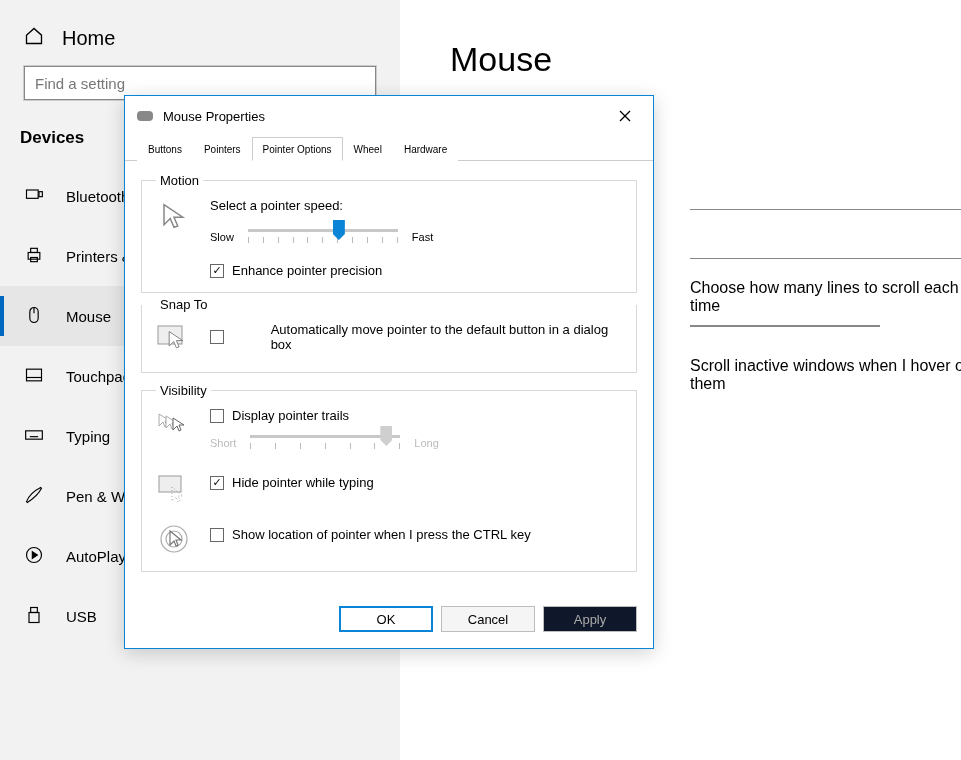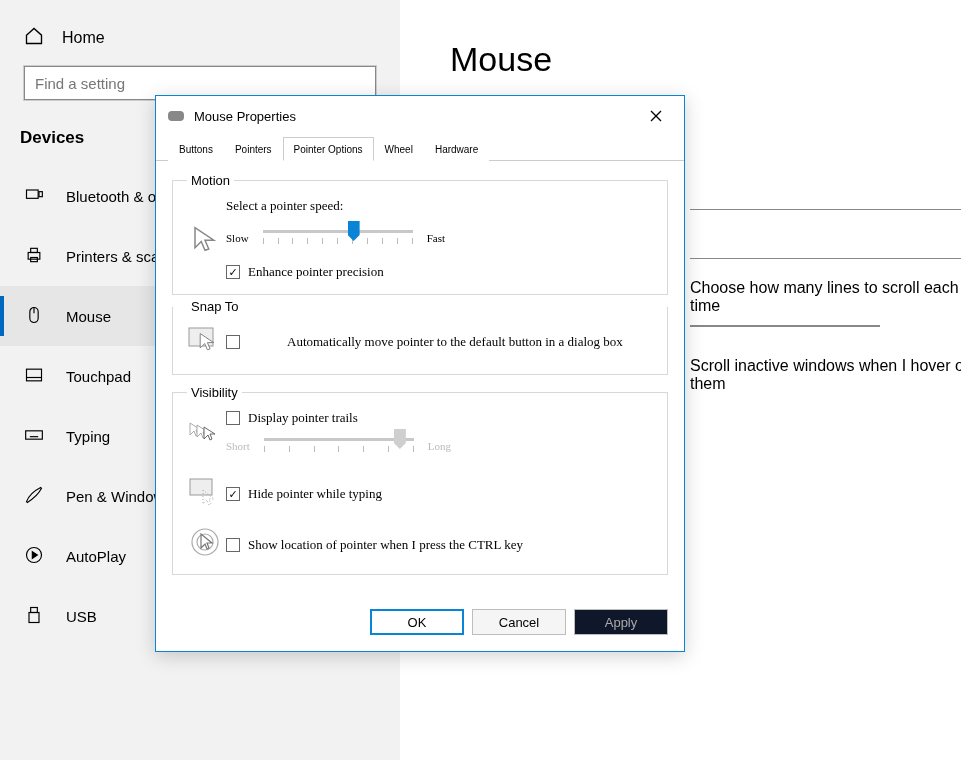--- a/index.html
+++ b/index.html
@@ -21,21 +21,21 @@
     background: #f2f2f2;
     padding: 20px 0 0 0;
   }
   .home-row {
     display: flex;
     align-items: center;
     gap: 18px;
     padding: 6px 24px 16px 24px;
   }
   .home-row .icon { width: 20px; }
-  .home-label { font-size: 16px; color: #000; }
+  .home-label { font-size: 20px; color: #000; }
   .search-box {
     margin: 0 24px 24px 24px;
     height: 34px;
     border: 1px solid #888;
     background: #fff;
     display: flex;
     align-items: center;
     padding: 0 10px;
     box-shadow: 0 0 0 1px #ccc;
   }
@@ -78,21 +78,21 @@
   }
   .bg-line {
     font-size: 16px;
     color: #000;
     margin: 10px 0;
   }
 
   
   .dialog {
     position: absolute;
-    left: 155px;
+    left: 124px;
     top: 95px;
     width: 530px;
     background: #fff;
     border: 1px solid #0a84d6;
     box-shadow: 0 4px 18px rgba(0,0,0,0.18);
   }
   .dlg-titlebar {
     display: flex;
     align-items: center;
     height: 40px;
@@ -145,23 +145,22 @@
     font-size: 13px;
     padding: 0 4px;
     color: #000;
   }
   .motion-hl {
     border: 3px solid #e80505;
     padding-bottom: 6px;
   }
   .grp-row {
     display: flex;
-    align-items: center;
-    gap: 3px;
-    font-family: Liberation Serif, serif;
+    align-items: flex-start;
+    gap: 18px;
   }
   .grp-icon {
     width: 36px; height: 36px;
     display: flex; align-items: center; justify-content: center;
   }
   .grp-content { flex: 1; font-size: 13px; color: #000; }
   .speed-label { margin-bottom: 10px; }
   .slider-row {
     display: flex;
     align-items: center;

